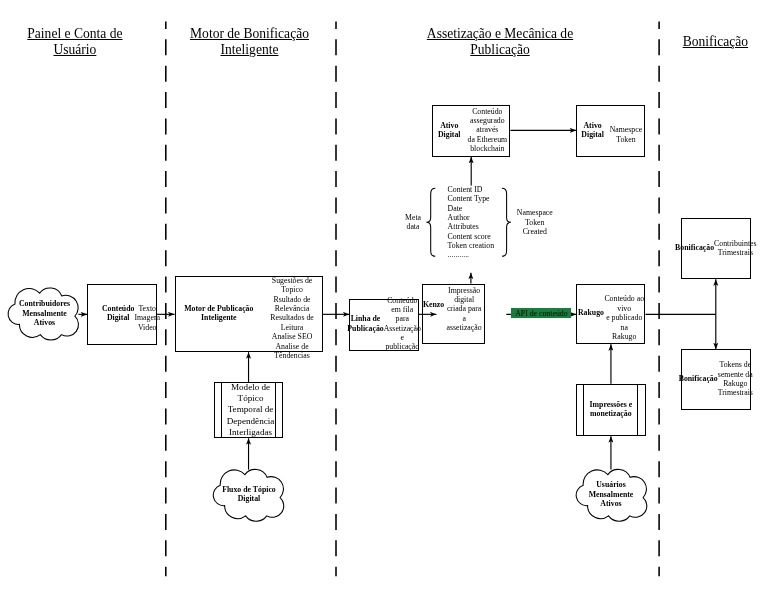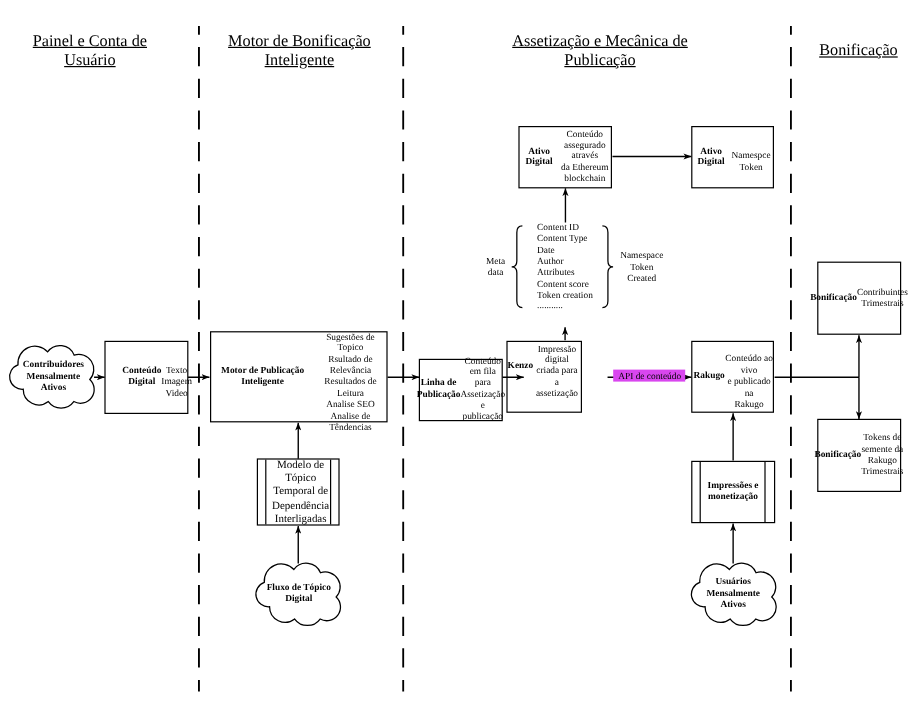--- a/index.html
+++ b/index.html
@@ -192,16 +192,16 @@
   </div>
 
   <div class="box" style="left:681.04px;top:349.21px;width:69.52px;height:61.14px;padding-bottom:1.64px">
     <div class="t">Bonificação</div>
     <div class="b">Tokens de
 semente da
 Rakugo
 Trimestrais</div>
   </div>
 
-  <div class="lbl" style="left:511.4px;top:308.3px;width:60px;height:10px;background:#d946ef">
+  <div class="lbl" style="left:511.4px;top:308.3px;width:60px;height:10px;background:#15803d">
     <div class="b">API de conteúdo</div>
   </div>
 </div>
 
 </body></html>

